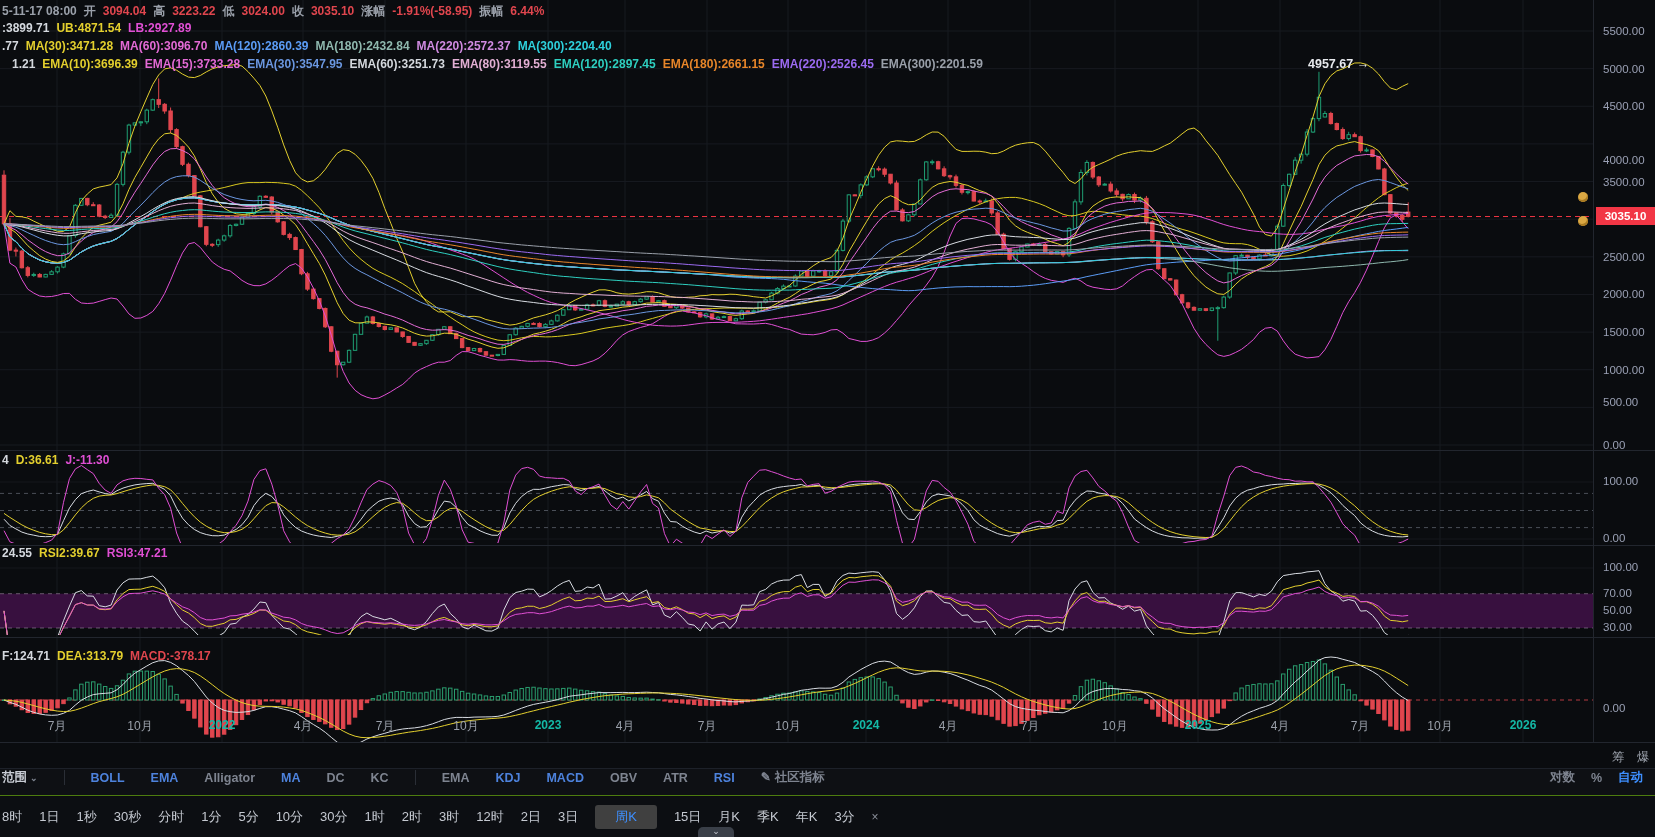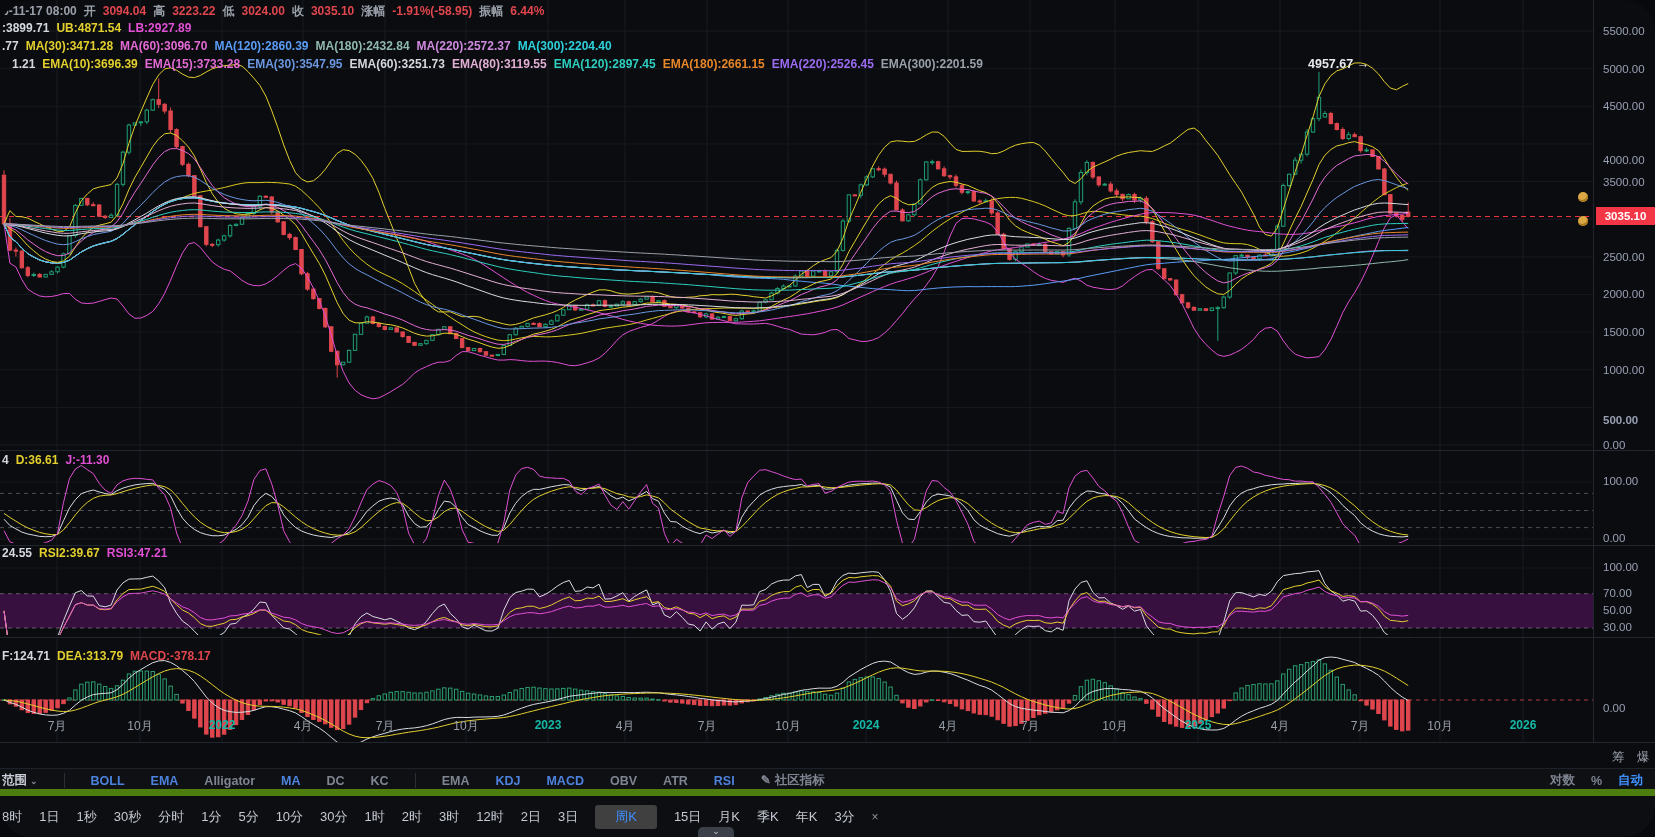--- a/index.html
+++ b/index.html
@@ -1,38 +1,38 @@
 <!DOCTYPE html>
 <html><head>
 <meta charset="utf-8">
 <style>
   html,body{margin:0;padding:0;background:#08090c;}
   .app{position:relative;width:1655px;height:837px;overflow:hidden;background:#0a0c0f;
-       font-family:"Liberation Sans",sans-serif;border-radius:31px;}
+       font-family:"Liberation Sans",sans-serif;}
   svg{position:absolute;left:0;top:0;display:block;}
   .hline{position:absolute;font-size:12px;font-weight:700;white-space:nowrap;z-index:5;}
   .hline span{margin-right:7px;}
   #hdr1{top:3px;left:2px;}
   #hdr2{top:21px;left:2px;}
   #hdr3{top:39px;left:2px;}
   #hdr4{top:57px;left:12px;}
   #kdjlab{top:453px;left:2px;text-align:right;}
   #rsilab{top:546px;left:2px;}
   #macdlab{top:649px;left:2px;}
   .annotation{position:absolute;top:57px;left:1268px;color:#e8eaee;font-size:12.5px;font-weight:700;z-index:5;margin-left:40px;}
   .price-badge{position:absolute;left:1596px;top:207px;width:59px;height:18px;background:#f23645;
        color:#fff;font-size:11.5px;font-weight:700;text-align:center;line-height:18px;z-index:6;}
   .ylab{position:absolute;left:1603px;width:52px;color:#9aa0b4;font-size:11.5px;z-index:4;}
   .xlab{position:absolute;top:718px;transform:translateX(-50%);font-size:12px;color:#9aa0aa;z-index:4;}
   .xlab.bold{color:#14b8a6;font-weight:700;}
   .chip{position:absolute;top:749px;font-size:12.5px;color:#9aa0aa;cursor:pointer;z-index:4;}
   .gmark{position:absolute;width:10px;height:10px;border-radius:50%;
        background:#dba843;box-shadow:inset -1px -2px 0 #a97a22;z-index:6;}
   .toolbar{position:absolute;top:768px;left:0;width:1655px;height:28px;background:#0e1014;
-       border-top:1px solid #1d2129;border-bottom:7px solid #4d7c0f;display:flex;align-items:flex-end;
+       border-top:1px solid #1d2129;border-bottom:1px solid #4d7c0f;display:flex;align-items:flex-start;
        justify-content:space-between;box-sizing:border-box;padding:0 12px 0 2px;z-index:7;}
   .tb-group{display:flex;align-items:center;gap:26px;font-size:12.5px;font-weight:600;white-space:nowrap;}
   .tb-sep{width:1px;height:15px;background:#2a2e36;}
   .c-active{color:#4d82dc;cursor:pointer;}
   .c-inactive{color:#7e8490;cursor:pointer;}
   .c-light{color:#c8ccd4;cursor:pointer;}
   .c-blue{color:#3e8fff;cursor:pointer;}
   .caret{font-size:9px;color:#7e8490;margin-left:3px;}
   .tb-icon{font-size:12px;color:#7e8490;margin-right:4px;}
   .tabs{position:absolute;top:797px;left:0;width:1655px;height:40px;background:#0c0e12;display:flex;
@@ -862,21 +862,21 @@
       <div class="ylab" style="top: 25px;">5500.00</div>
       <div class="ylab" style="top: 62.6364px;">5000.00</div>
       <div class="ylab" style="top: 100.273px;">4500.00</div>
       <div class="ylab" style="top: 137.909px; margin-top: 16px;">4000.00</div>
       <div class="ylab" style="top: 175.545px;">3500.00</div>
       <div class="ylab" style="top: 213.182px;">3000.00</div>
       <div class="ylab" style="top: 250.818px;">2500.00</div>
       <div class="ylab" style="top: 288.455px;">2000.00</div>
       <div class="ylab" style="top: 326.091px;">1500.00</div>
       <div class="ylab" style="top: 363.727px;">1000.00</div>
-      <div class="ylab" style="top: 414px; font-weight: bold;">500.00</div>
+      <div class="ylab" style="top: 396px;">500.00</div>
       <div class="ylab" style="top: 439px;">0.00</div>
       <div class="ylab" style="top: 475px;">100.00</div>
       <div class="ylab" style="top: 532px;">0.00</div>
       <div class="ylab" style="top: 561px;">100.00</div>
       <div class="ylab" style="top: 586.714px;">70.00</div>
       <div class="ylab" style="top: 603.857px;">50.00</div>
       <div class="ylab" style="top: 621px;">30.00</div>
       <div class="ylab" style="top: 702px;">0.00</div>
     </div>
   <div id="xaxis">

